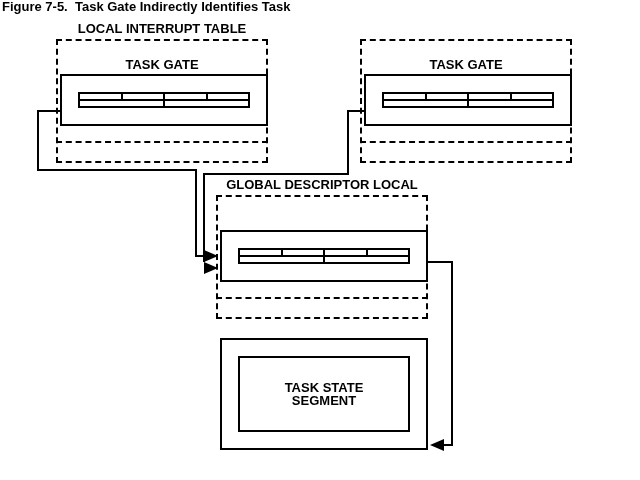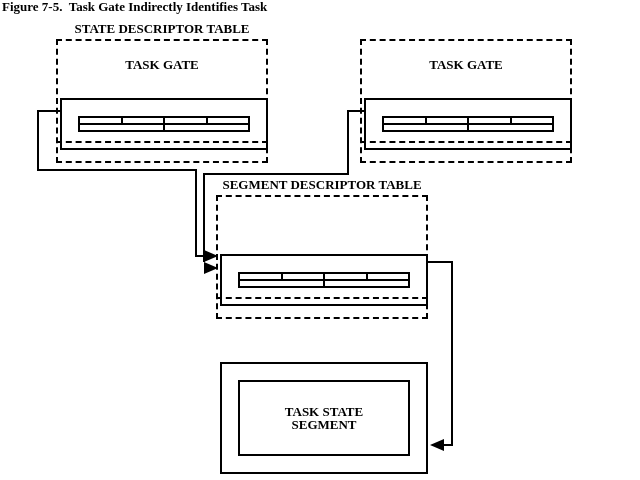--- a/index.html
+++ b/index.html
@@ -3,21 +3,21 @@
 <meta charset="utf-8">
 <style>
   * { margin: 0; padding: 0; box-sizing: border-box; }
   html, body { background: #ffffff; }
   .canvas {
     position: relative;
     width: 640px;
     height: 480px;
     background: #ffffff;
     color: #000000;
-    font-family: Liberation Serif, serif;
+    font-family: Liberation Sans, sans-serif;
     font-weight: bold;
     overflow: hidden;
   }
   .txt {
     position: absolute;
     font-size: 13px;
     line-height: 13px;
     white-space: pre;
   }
   .center { text-align: center; }
@@ -28,21 +28,20 @@
   .dashed-line {
     position: absolute;
     height: 0;
     border-top: 2px dashed #000;
   }
   .solid-box {
     position: absolute;
     border: 2px solid #000;
     padding: 16px;
     background: #ffffff;
-    margin-top: 24px;
   }
   .solid-inner {
     width: 100%;
     height: 100%;
     border: 2px solid #000;
     display: flex;
     flex-direction: column;
   }
   .row { display: flex; flex: 1; }
   .row-top { border-bottom: 2px solid #000; }
@@ -67,21 +66,21 @@
     pointer-events: none;
   }
 </style>
 </head>
 <body>
 
 <div class="canvas">
 
   <div class="txt" style="left:2px; top:0px;">Figure 7-5.  Task Gate Indirectly Identifies Task</div>
 
-  <div class="txt center" style="left:56px; top:22px; width:212px;">STATE DESCRIPTOR TABLE</div>
+  <div class="txt center" style="left:56px; top:22px; width:212px;">LOCAL INTERRUPT TABLE</div>
   <div class="dashed-box" style="left:56px; top:39px; width:212px; height:124px;"></div>
   <div class="txt center" style="left:56px; top:58px; width:212px;">TASK GATE</div>
   <div class="solid-box" style="left:60px; top:74px; width:208px; height:52px;">
     <div class="solid-inner">
       <div class="row row-top">
         <div class="cell"></div>
         <div class="cell"></div>
         <div class="cell"></div>
         <div class="cell"></div>
       </div>
@@ -104,21 +103,21 @@
         <div class="cell"></div>
       </div>
       <div class="row">
         <div class="cell"></div>
         <div class="cell"></div>
       </div>
     </div>
   </div>
   <div class="dashed-line" style="left:360px; top:141px; width:212px;"></div>
 
-  <div class="txt center" style="left:216px; top:178px; width:212px;">SEGMENT DESCRIPTOR TABLE</div>
+  <div class="txt center" style="left:216px; top:178px; width:212px;">GLOBAL DESCRIPTOR LOCAL</div>
   <div class="dashed-box" style="left:216px; top:195px; width:212px; height:124px;"></div>
   <div class="solid-box" style="left:220px; top:230px; width:208px; height:52px;">
     <div class="solid-inner">
       <div class="row row-top">
         <div class="cell"></div>
         <div class="cell"></div>
         <div class="cell"></div>
         <div class="cell"></div>
       </div>
       <div class="row">

